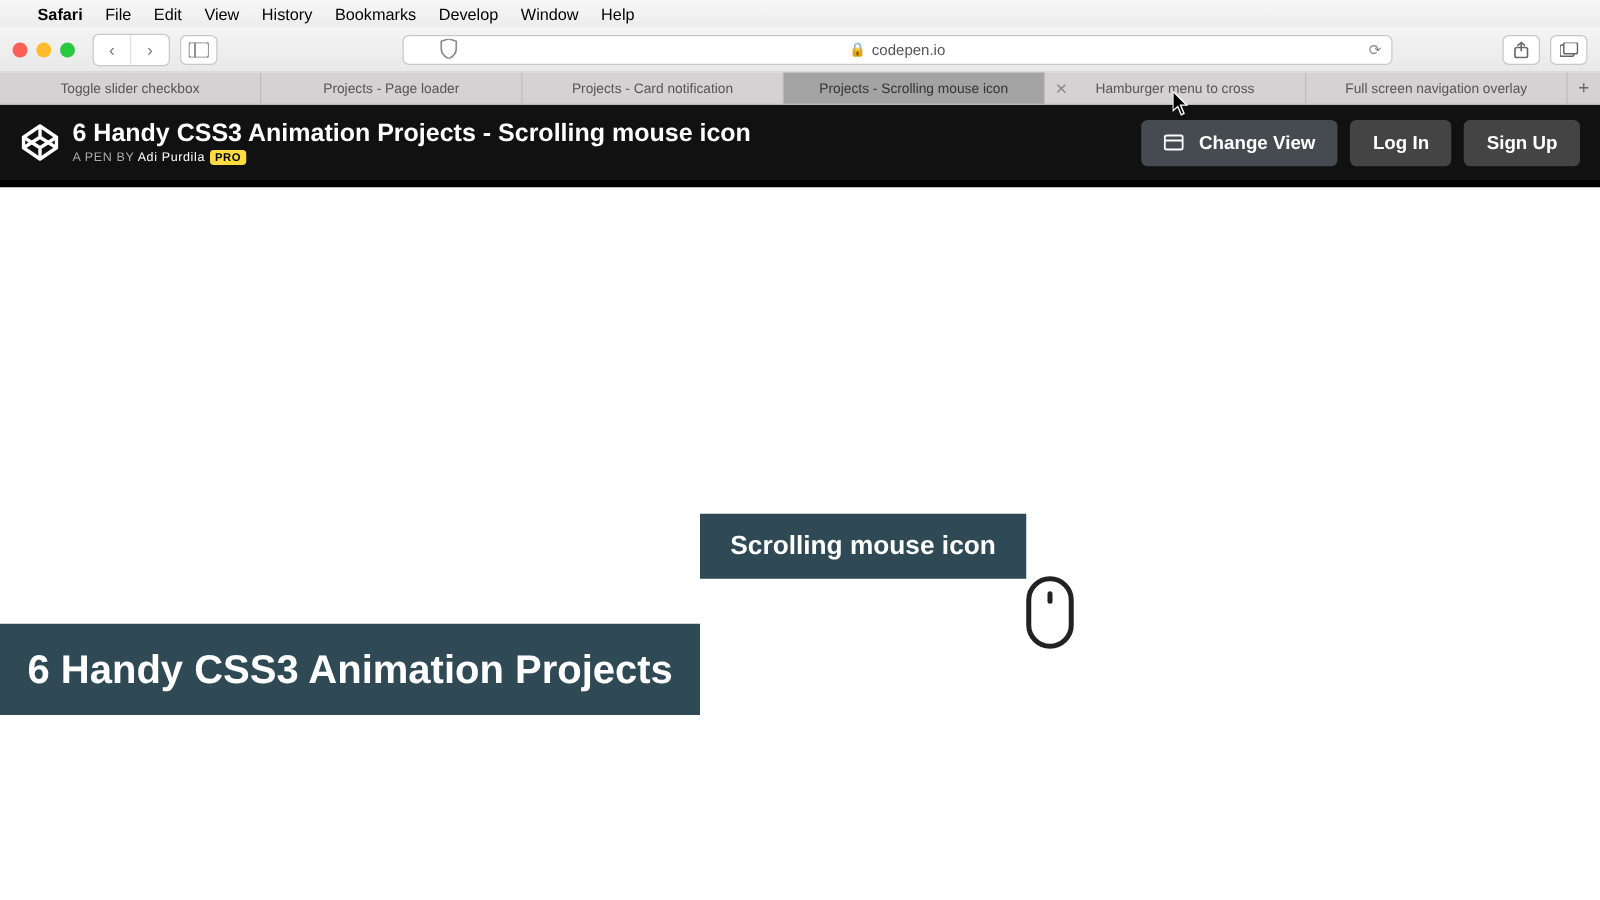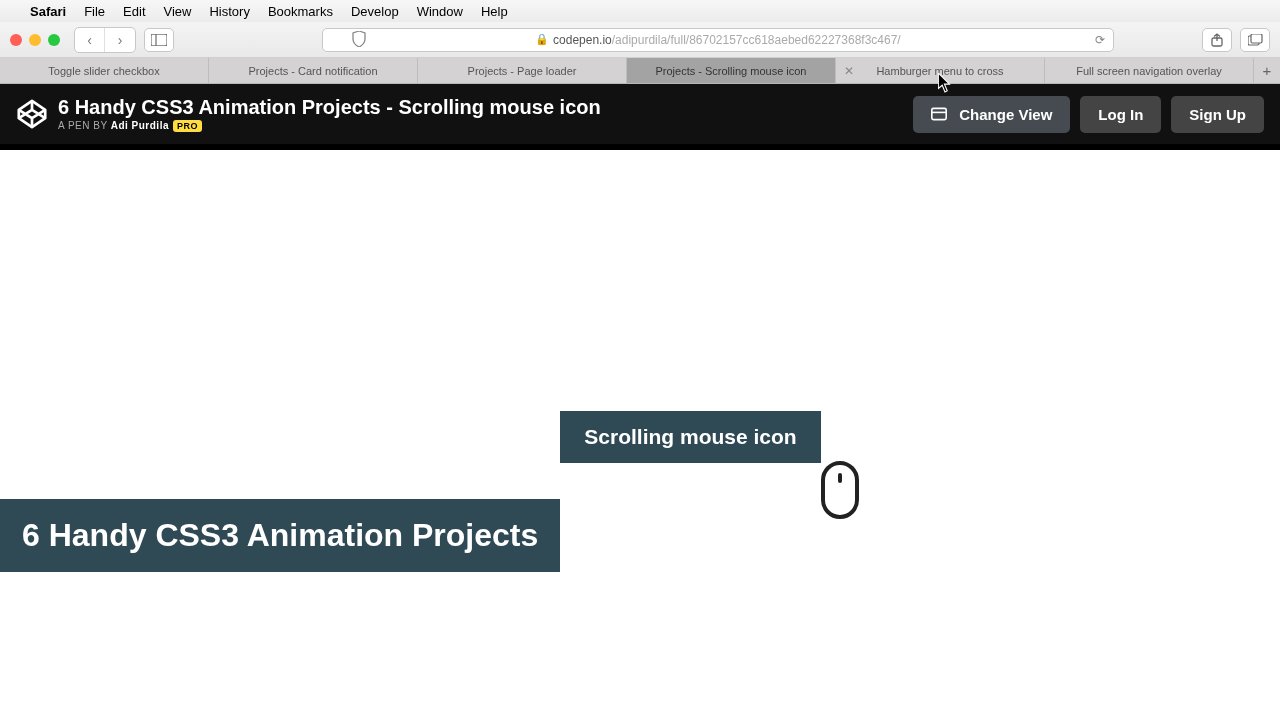--- a/index.html
+++ b/index.html
@@ -99,21 +99,21 @@
   .cp-header {
     height:60px; background:#111; display:flex; align-items:center;
     padding: 0 16px; color:#fff; justify-content:space-between;
   }
   .cp-left { display:flex; align-items:center; gap:10px; }
   .cp-logo {
     width:32px; height:32px; display:flex; align-items:center; justify-content:center;
   }
   .cp-title { font-size:20px; font-weight:600; line-height:1.1; }
   .cp-sub { font-size:10px; color:#aaa; letter-spacing:0.5px; margin-top:2px; }
-  .cp-sub .author { color:#fff; font-weight:700;margin-top:35px; }
+  .cp-sub .author { color:#fff; font-weight:400;margin-top:35px; }
   .pro-badge {
     display:inline-block; background:#ffdd40; color:#000; font-weight:700;
     font-size:9px; padding:1px 4px; border-radius:3px; margin-left:4px; vertical-align:middle;
   }
   .cp-right { display:flex; gap:10px; align-items:center; }
   .cp-btn {
     background:#444; color:#fff; border:none; border-radius:5px;
     padding:10px 18px; font-size:15px; font-weight:600; display:flex; align-items:center; gap:12px;
   }
   .cp-btn.primary { background:#454b50; }
@@ -185,21 +185,20 @@
   </div>
   <div class="sidebar-btn">
     <svg width="16" height="12" viewBox="0 0 16 12">
         <rect x="0" y="0" width="16" height="12" rx="2" fill="none" stroke="#777" stroke-width="1.3"></rect>
         <line x1="5" y1="0" x2="5" y2="12" stroke="#777" stroke-width="1.3"></line>
       </svg>
   </div>
   <div class="urlbar">
     <span class="lock">🔒</span>
     <span class="host">codepen.io</span>
-      <span class="path">/adipurdila/full/86702157cc618aebed62227368f3c467/</span>
     <span class="reload">⟳</span>
   </div>
   <div class="right-tools">
     <div class="tool-btn">
       <svg width="14" height="14" viewBox="0 0 14 14">
           <rect x="2" y="5" width="10" height="8" rx="1.5" fill="none" stroke="#666" stroke-width="1.3"></rect>
           <path d="M7 1 L7 8 M4 3.5 L7 1 L10 3.5" fill="none" stroke="#666" stroke-width="1.3"></path>
         </svg>
     </div>
     <div class="tool-btn">
@@ -214,24 +213,24 @@
   <svg width="14" height="16" viewBox="0 0 14 16">
       <path d="M7 0 L13 2 V8 C13 12 10 14.5 7 16 C4 14.5 1 12 1 8 V2 Z" fill="none" stroke="#888" stroke-width="1.3"></path>
     </svg>
 </div>
 
 <div class="tabstrip">
   <div class="tab">
       <span>Toggle slider checkbox</span>
     </div>
   <div class="tab">
+      <span>Projects - Page loader</span>
+    </div>
+  <div class="tab">
       <span>Projects - Card notification</span>
-    </div>
-  <div class="tab">
-      <span>Projects - Page loader</span>
     </div>
   <div class="tab active">
       <span>Projects - Scrolling mouse icon</span>
     </div>
   <div class="tab hover">
       <span class="close-x">✕</span>
       <span>Hamburger menu to cross</span>
     </div>
   <div class="tab">
       <span>Full screen navigation overlay</span>

